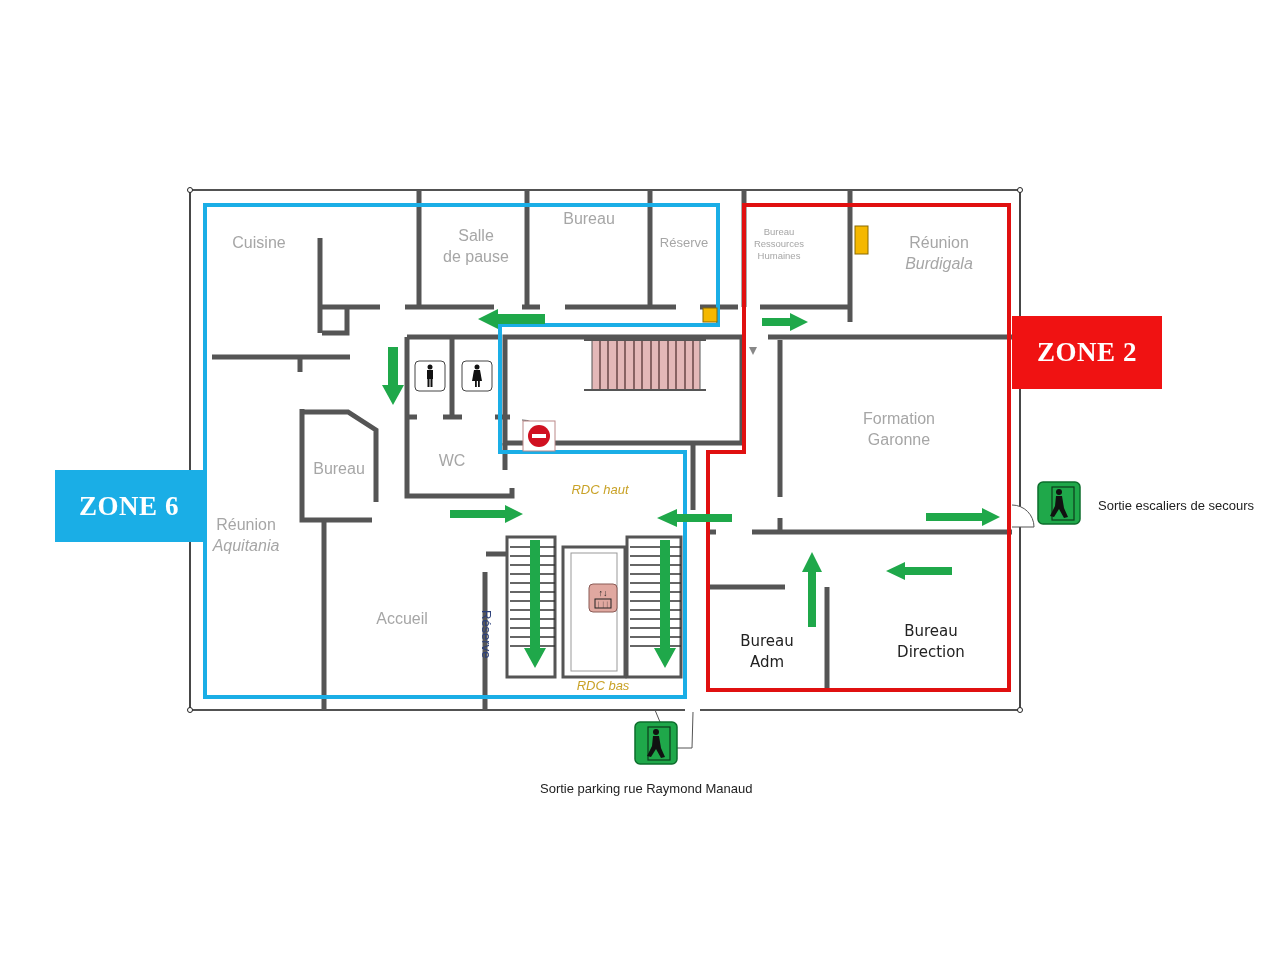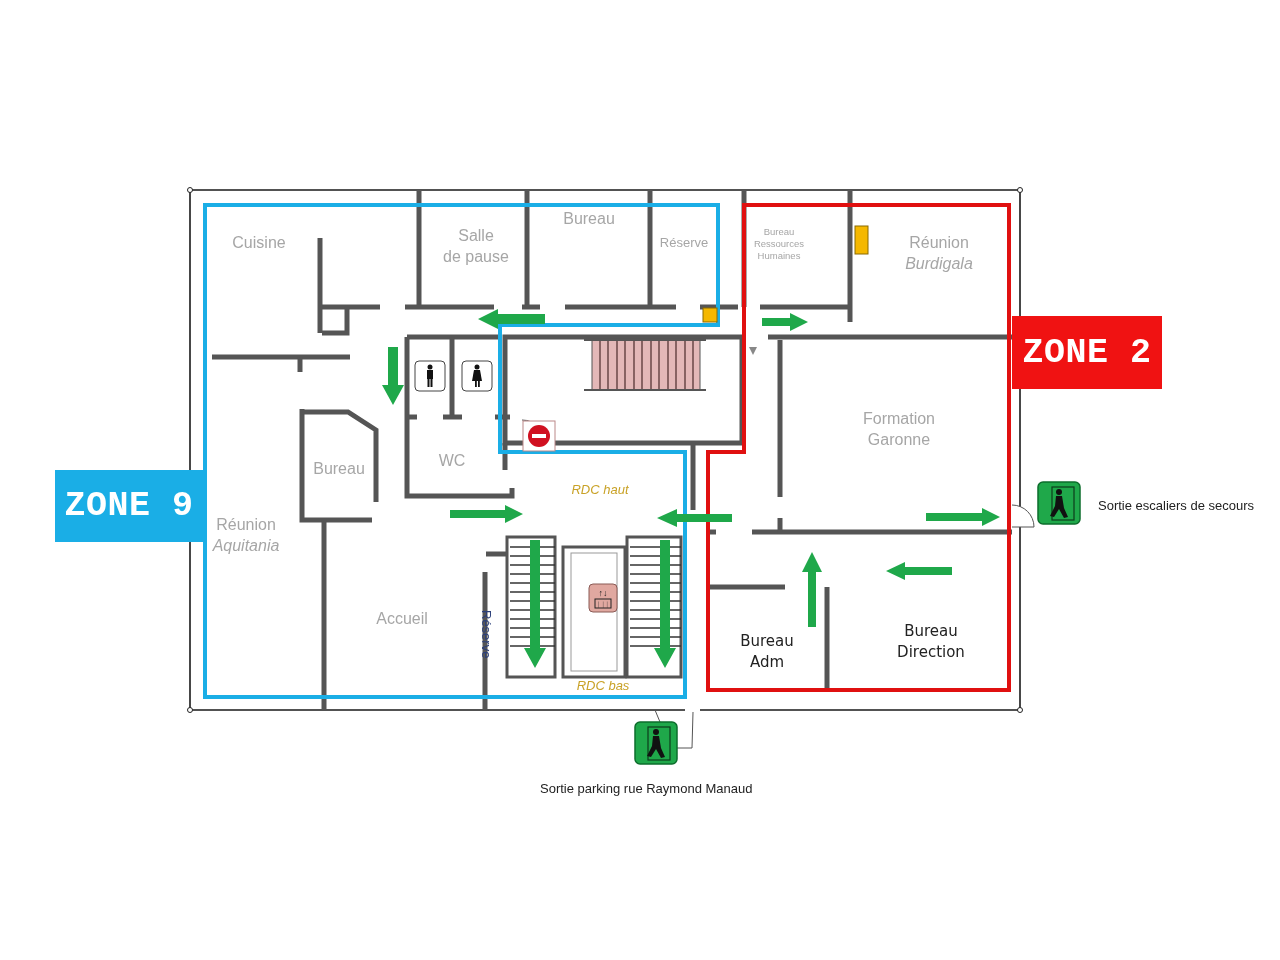--- a/index.html
+++ b/index.html
@@ -11,23 +11,23 @@
   .zone1 { stroke: #1aaee6; stroke-width: 4; fill: none; }
   .zone2 { stroke: #e01010; stroke-width: 4; fill: none; }
   .arrow { fill: #1fa84a; }
   .room { fill: #a6a6a6; font-family: "Liberation Sans", sans-serif; font-size: 16px; text-anchor: middle; }
   .room-sm { fill: #a6a6a6; font-size: 9.5px; text-anchor: middle; font-family: "Liberation Sans", sans-serif; }
   .room-it { font-style: italic; }
   .room-dark { fill: #222; font-size: 15px; text-anchor: middle; font-family: "DejaVu Sans", sans-serif; }
   .rdc { fill: #c9a227; font-style: italic; font-size: 13px; text-anchor: middle; font-family: "Liberation Sans", sans-serif; }
   .reserve-v { fill: #2b3f7a; font-size: 13px; font-family: "Liberation Sans", sans-serif; }
   .caption { fill: #222; font-size: 13px; font-family: "Liberation Sans", sans-serif; }
-  .zone-label { position: absolute; color: #fff; font-weight: bold; font-size: 35px;
+  .zone-label { position: absolute; color: #fff; font-weight: bold; font-size: 27px;
                 display: flex; align-items: center; justify-content: center;
-                font-family: Liberation Mono, monospace; letter-spacing: 0.5px; }
+                font-family: Liberation Serif, serif; letter-spacing: 0.5px; }
   #zone1-label { left: 55px; top: 470px; width: 148px; height: 72px; background: #1aaee6; }
   #zone2-label { left: 1012px; top: 316px; width: 150px; height: 73px; background: #f01212; }
 </style>
 </head>
 <body>
 
 <svg id="plan" width="1280" height="960" viewBox="0 0 1280 960">
 
   <g>
     <polyline class="outer" points="190,190 1020,190 1020,710 700,710"></polyline>
@@ -238,14 +238,14 @@
     <text class="room-dark" x="931" y="636">Bureau</text>
     <text class="room-dark" x="931" y="657">Direction</text>
     <text class="rdc" x="600" y="494">RDC haut</text>
     <text class="rdc" x="603" y="690">RDC bas</text>
   </g>
 
   <text class="caption" x="1098" y="510">Sortie escaliers de secours</text>
   <text class="caption" x="540" y="793">Sortie parking rue Raymond Manaud</text>
 </svg>
 
-<div id="zone1-label" class="zone-label">ZONE 9</div>
+<div id="zone1-label" class="zone-label">ZONE 6</div>
 <div id="zone2-label" class="zone-label">ZONE 2</div>
 
 </body></html>

